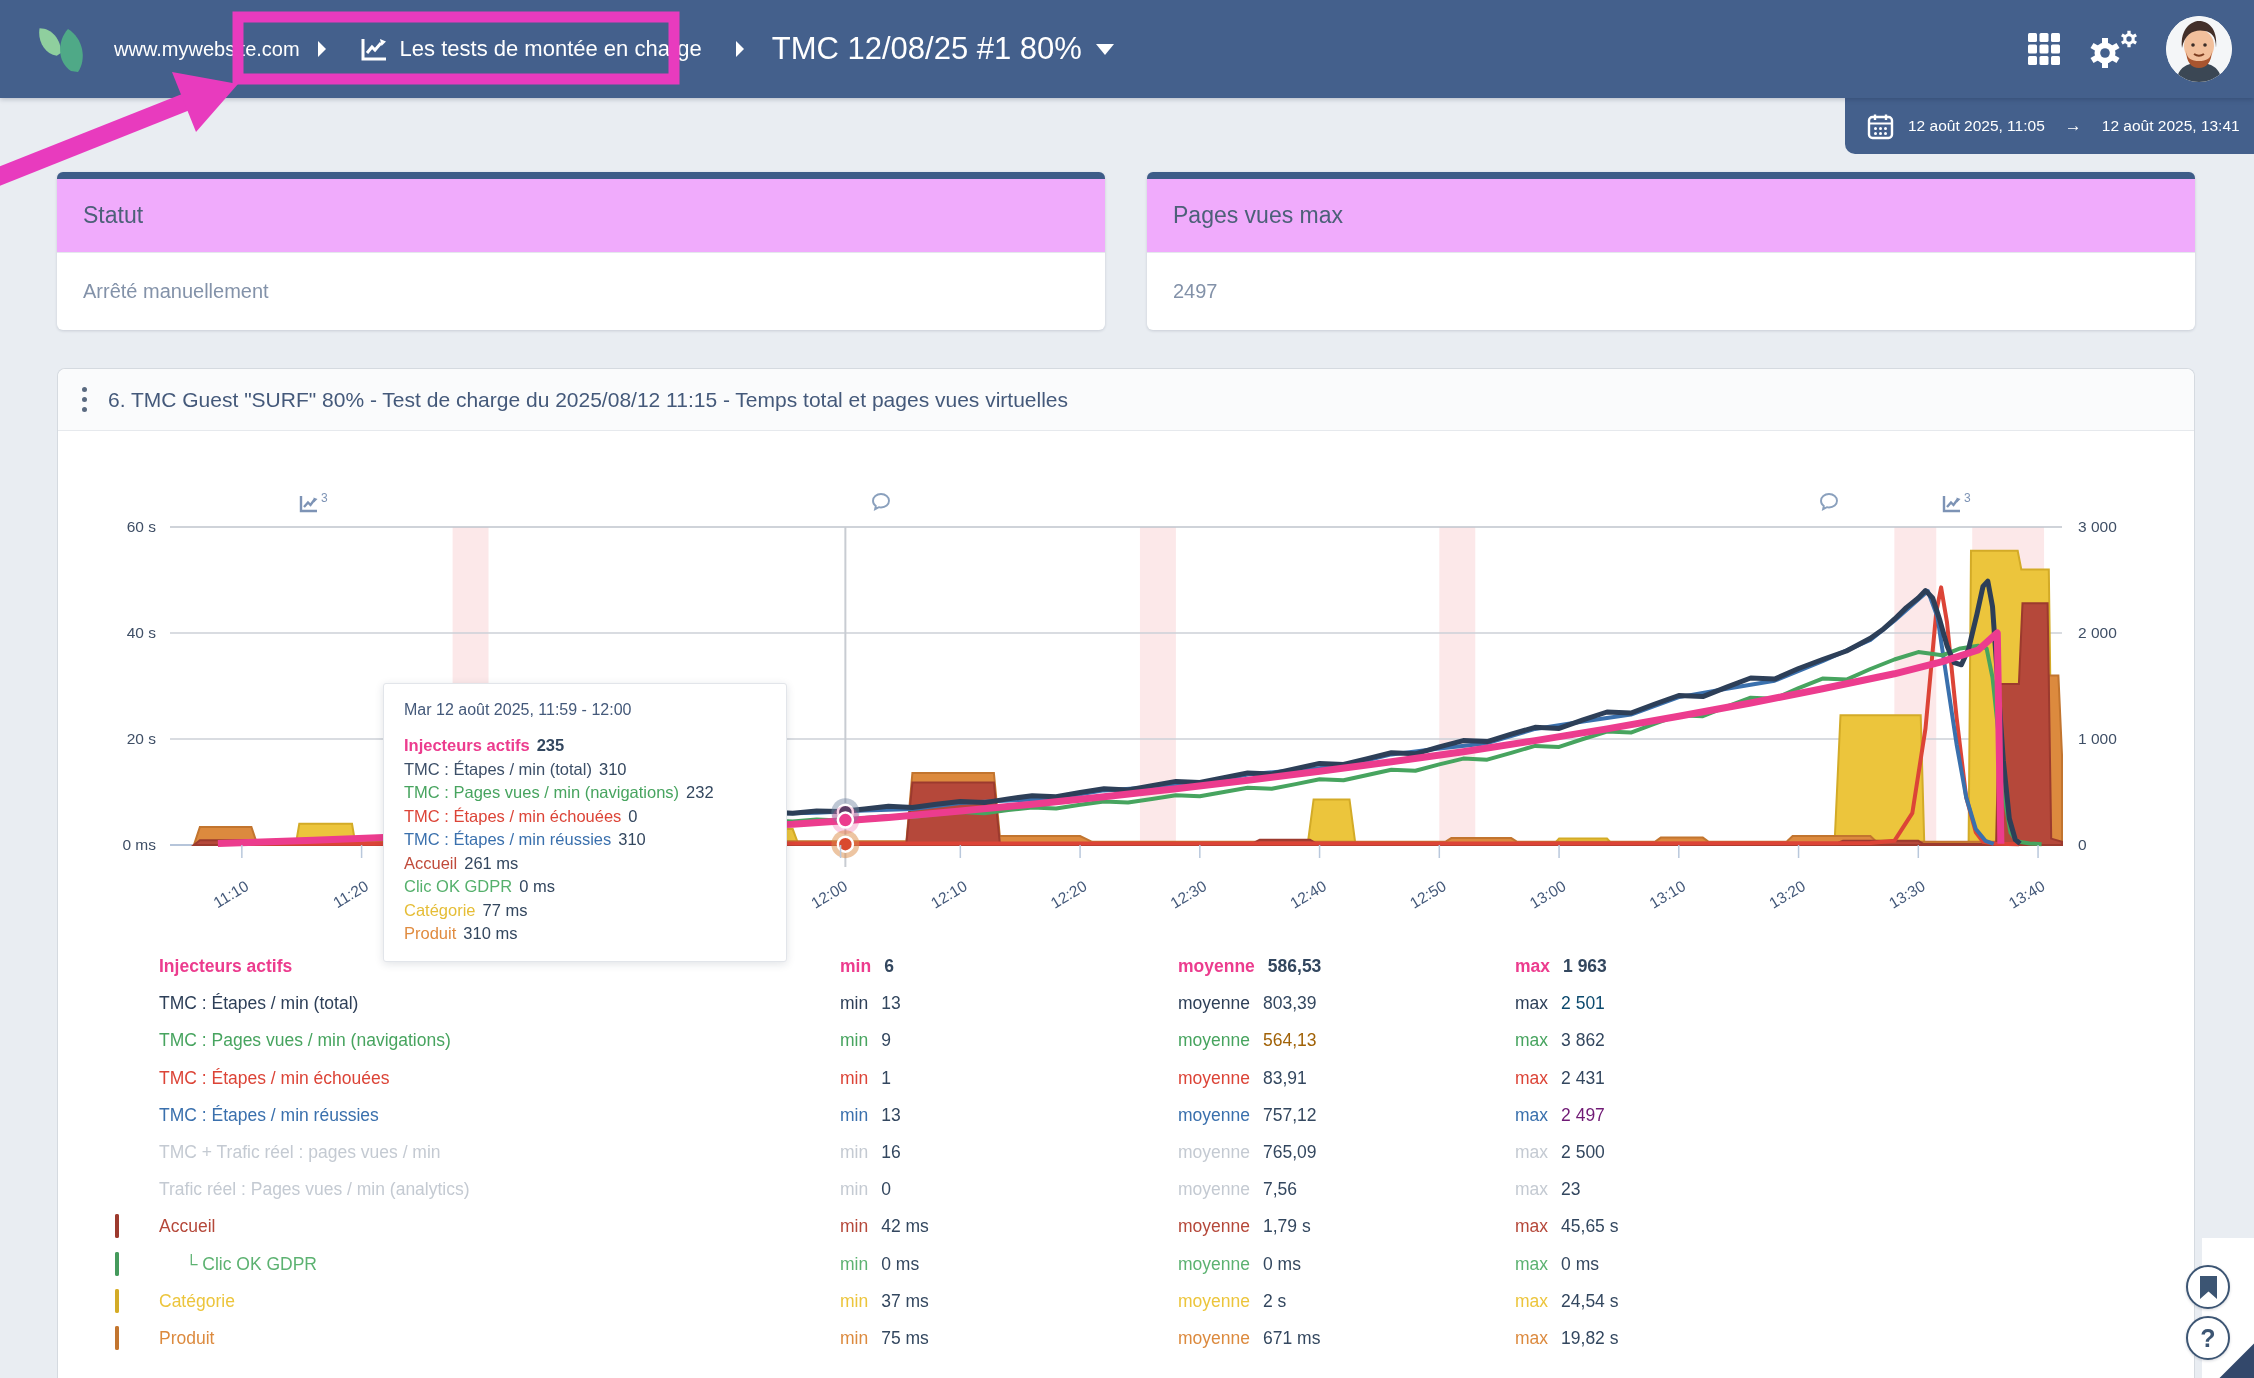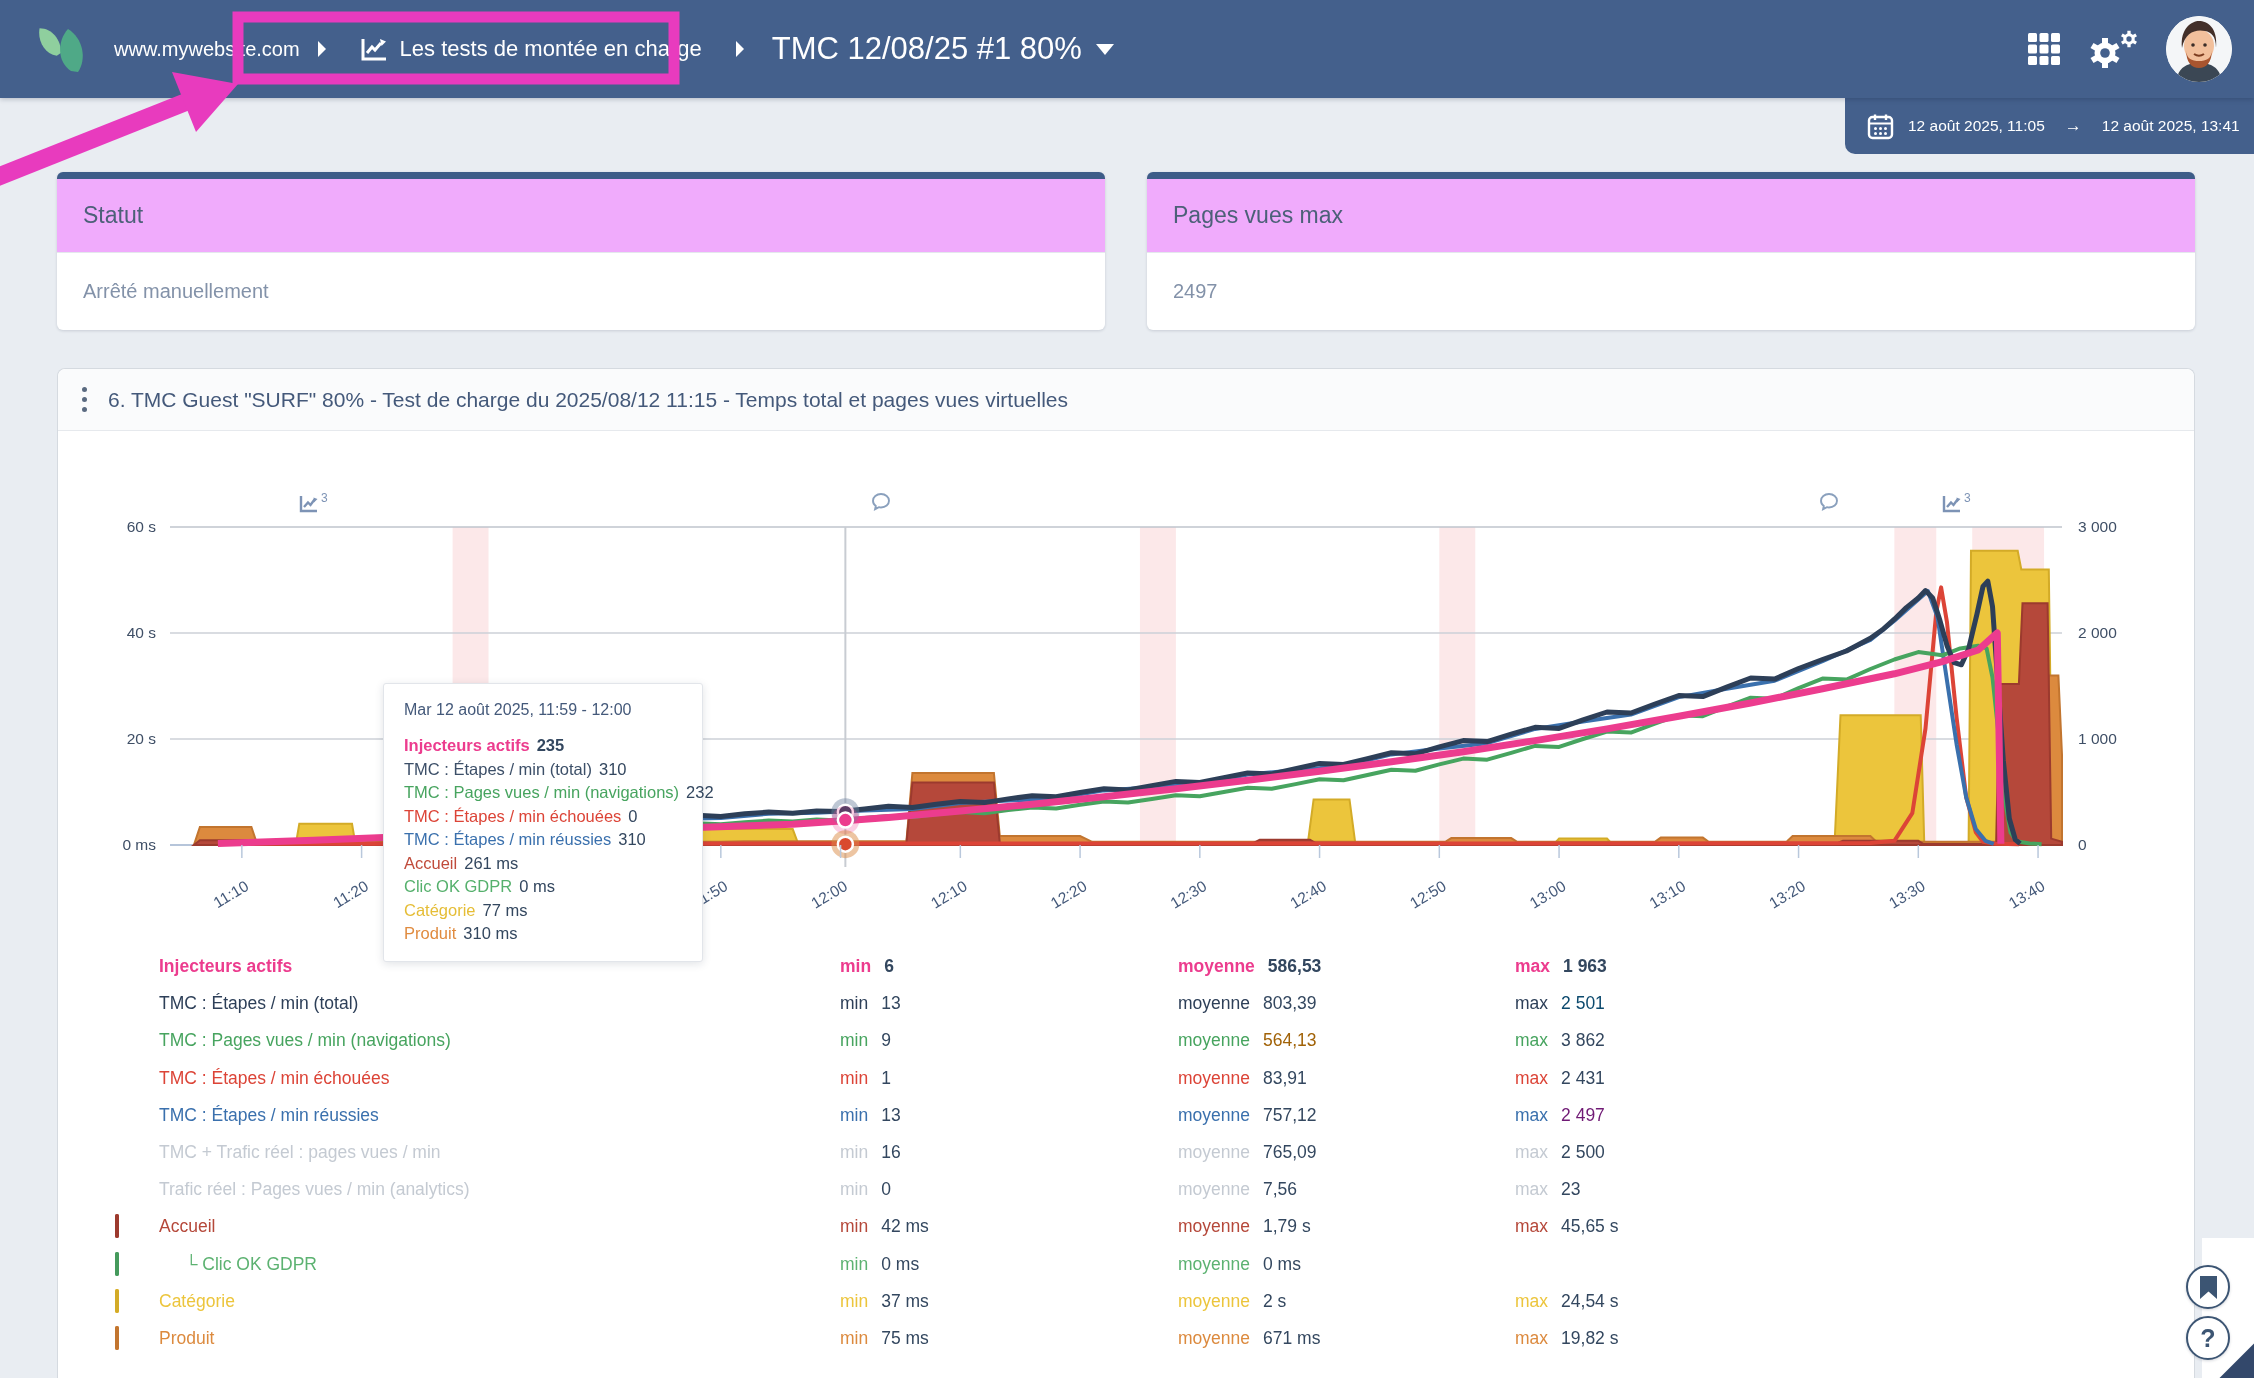--- a/index.html
+++ b/index.html
@@ -54,21 +54,21 @@
   .panel-head { height:62px; background:#fafbfc; border-bottom:1px solid #e6e9ed;
                 border-radius:8px 8px 0 0; display:flex; align-items:center; }
   .kebab { width:6px; margin:0 20px 0 24px; display:flex; flex-direction:column;
            gap:5px; cursor:pointer; }
   .kebab i { width:5px; height:5px; border-radius:50%; background:#5a6a80; }
   .panel-title { font-size:21px; color:#44597a; }
 
   .chart-wrap { position:absolute; left:88px; top:487px; width:2080px; height:450px; }
 
   
-  .tooltip { position:absolute; left:383px; top:683px; width:320px;
+  .tooltip { position:absolute; left:383px; top:683px; width:404px;
              background:#fff; border:1px solid #e2e5ea; border-radius:3px;
              box-shadow:0 2px 9px rgba(20,35,60,.13); padding:17px 20px 15px 20px;
              z-index:10; }
   .tt-title { font-size:16px; color:#44597a; margin-bottom:15px; }
   .tt-row { font-size:16.5px; line-height:23.5px; white-space:nowrap; }
   .tt-row b.v { color:#33475f; margin-left:7px; font-weight:normal; }
   .tt-row.bold span { font-weight:bold; }
   .tt-row.bold b.v { font-weight:bold; }
 
   
@@ -377,20 +377,21 @@
       <span class="lab" style="color: rgb(181, 72, 58);">Accueil</span>
       <span class="mm"><span class="kw" style="color: rgb(181, 72, 58);">min</span><span style="color: rgb(51, 71, 95);">42 ms</span></span>
       <span class="mm"><span class="kw" style="color: rgb(181, 72, 58);">moyenne</span><span style="color: rgb(51, 71, 95);">1,79 s</span></span>
       <span class="mm"><span class="kw" style="color: rgb(181, 72, 58);">max</span><span style="color: rgb(51, 71, 95);">45,65 s</span></span>
     </div>
     <div class="lrow">
       <span><span class="sw-box" style="background: rgb(92, 178, 113); border: 2px solid rgb(69, 154, 92);"></span></span>
       <span class="lab" style="color: rgb(92, 178, 113); padding-left: 26px;">└ Clic OK GDPR</span>
       <span class="mm"><span class="kw" style="color: rgb(92, 178, 113);">min</span><span style="color: rgb(51, 71, 95);">0 ms</span></span>
       <span class="mm"><span class="kw" style="color: rgb(92, 178, 113);">moyenne</span><span style="color: rgb(51, 71, 95);">0 ms</span></span>
+      <span class="mm"><span class="kw" style="color: rgb(92, 178, 113);">max</span><span style="color: rgb(51, 71, 95);">0 ms</span></span>
     </div>
     <div class="lrow">
       <span><span class="sw-box" style="background: rgb(236, 197, 60); border: 2px solid rgb(211, 171, 39);"></span></span>
       <span class="lab" style="color: rgb(236, 197, 60);">Catégorie</span>
       <span class="mm"><span class="kw" style="color: rgb(236, 197, 60);">min</span><span style="color: rgb(51, 71, 95);">37 ms</span></span>
       <span class="mm"><span class="kw" style="color: rgb(236, 197, 60);">moyenne</span><span style="color: rgb(51, 71, 95);">2 s</span></span>
       <span class="mm"><span class="kw" style="color: rgb(236, 197, 60);">max</span><span style="color: rgb(51, 71, 95);">24,54 s</span></span>
     </div>
     <div class="lrow">
       <span><span class="sw-box" style="background: rgb(220, 138, 62); border: 2px solid rgb(194, 117, 47);"></span></span>

